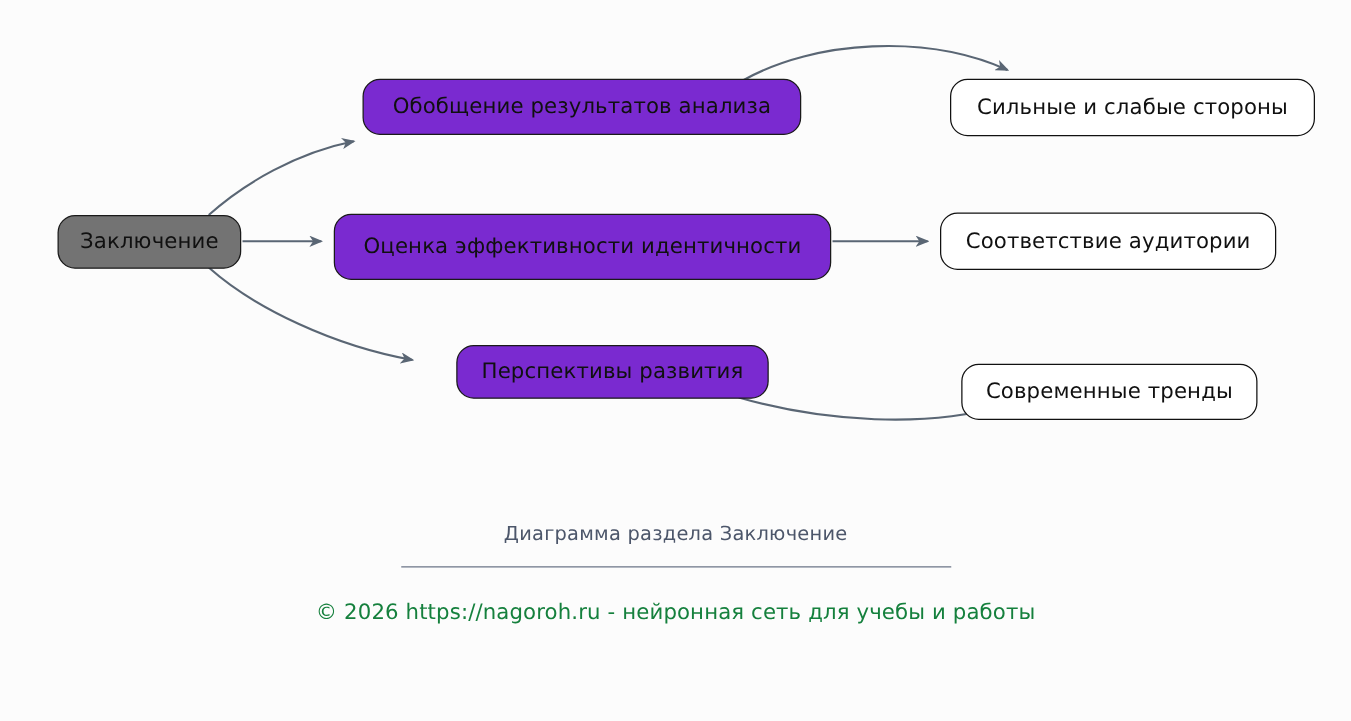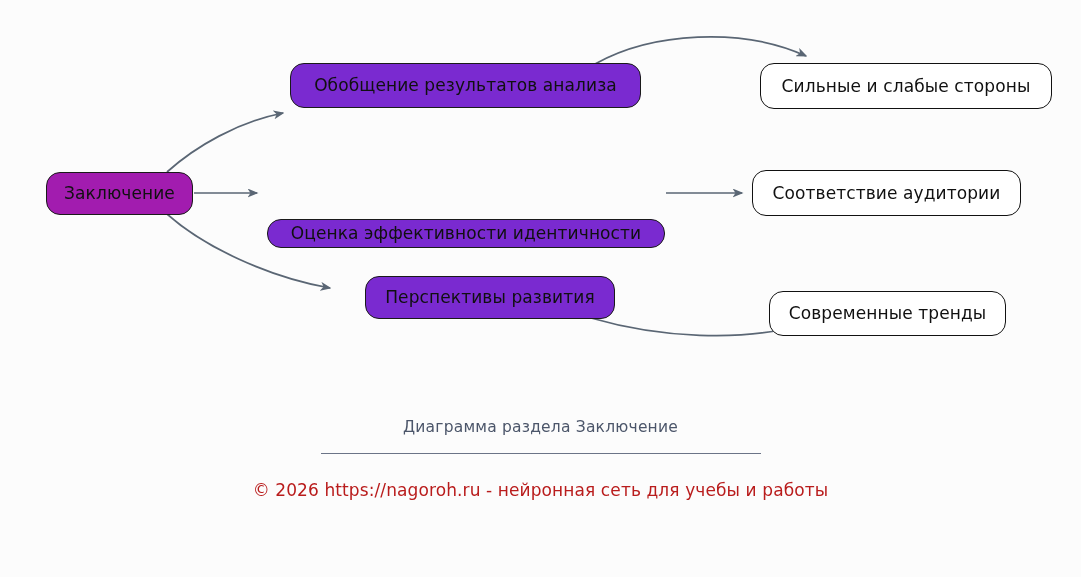--- a/index.html
+++ b/index.html
@@ -31,21 +31,21 @@
     justify-content: center;
     border-radius: 14px;
     border: 1.4px solid #1a1a1a;
     font-size: 17px;
     line-height: 1;
     color: #101010;
     white-space: nowrap;
     letter-spacing: 0.1px;
   }
   .node-root {
-    background: #a21caf;
+    background: #737373;
   }
   .node-mid {
     background: #7a2ad0;
   }
   .node-leaf {
     background: #ffffff;
     border-color: #111111;
   }
   .caption-wrap {
     position: absolute;
@@ -68,21 +68,21 @@
     border-top: 1.5px solid #6b7487;
   }
   .footer-note {
     position: absolute;
     left: 0;
     top: 480px;
     width: 1081px;
     text-align: center;
     font-family: "DejaVu Sans", sans-serif;
     font-size: 17px;
-    color: #b91c1c;
+    color: #15803d;
     letter-spacing: 0.1px;
   }
 </style>
 </head>
 <body>
 
 <div id="canvas">
 
   <svg id="edges" viewBox="0 0 1081 577" width="1081" height="577" xmlns="http://www.w3.org/2000/svg">
     <defs>
@@ -105,21 +105,21 @@
   </svg>
 
   <div class="node node-root" style="left:46px; top:172px; width:147px; height:43px;">
     <span>Заключение</span>
   </div>
 
   <div class="node node-mid" style="left:290px; top:63px; width:351px; height:45px;">
     <span>Обобщение результатов анализа</span>
   </div>
 
-  <div class="node node-mid" style="left:267px; top:171px; width:398px; height:29px;margin-top:48px;">
+  <div class="node node-mid" style="left:267px; top:171px; width:398px; height:53px;">
     <span>Оценка эффективности идентичности</span>
   </div>
 
   <div class="node node-mid" style="left:341px; top:276px; width:250px; height:43px;margin-left:24px;">
     <span>Перспективы развития</span>
   </div>
 
   <div class="node node-leaf" style="left:760px; top:63px; width:292px; height:46px;">
     <span>Сильные и слабые стороны</span>
   </div>

